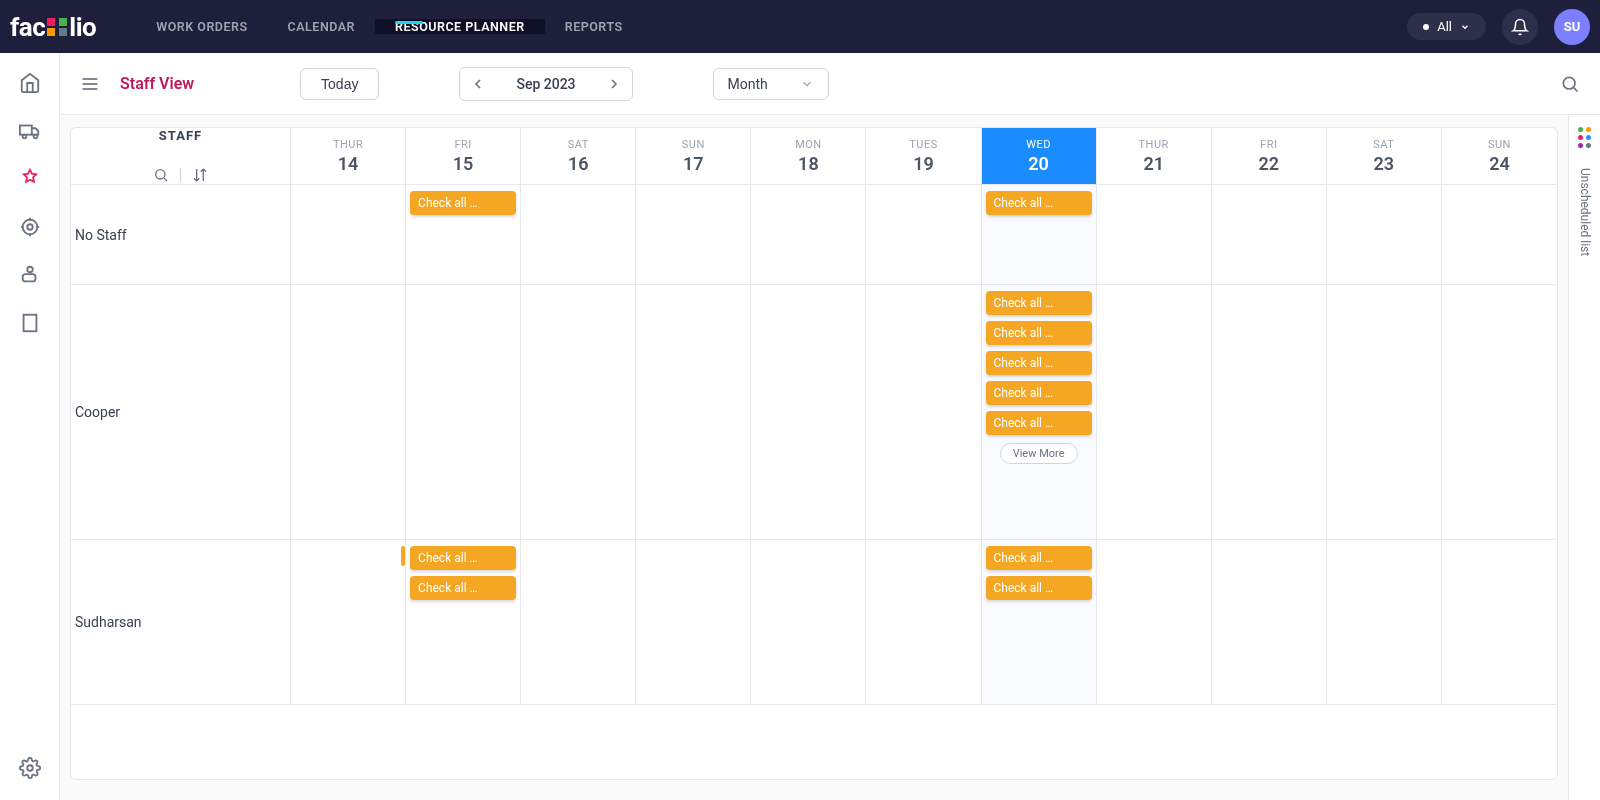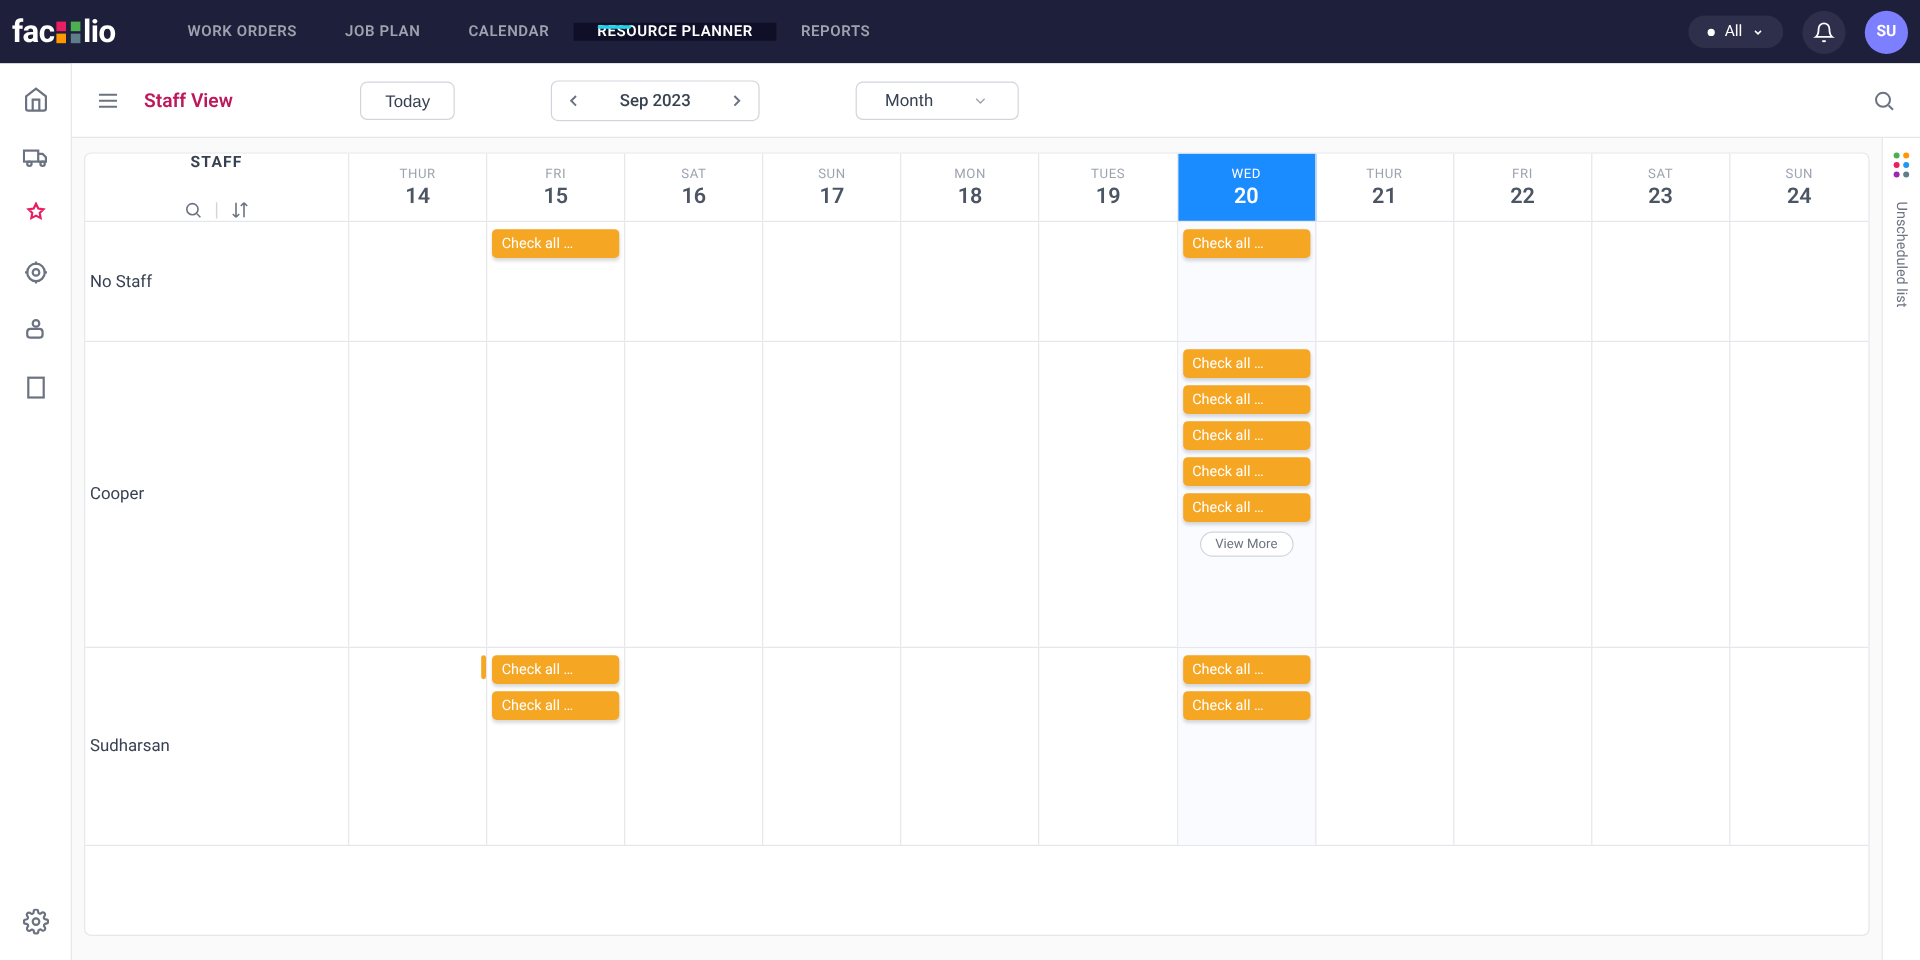--- a/index.html
+++ b/index.html
@@ -33,21 +33,21 @@
 .main { position: absolute; top: 53px; left: 60px; right: 0; bottom: 0; background: #fafafb; }
 
 
 .toolbar { height: 62px; background: #fff; border-bottom: 1px solid #e5e7eb; display: flex; align-items: center; padding: 0 20px; gap: 20px; }
 .menu-icon { color: #6b7280; cursor: pointer; }
 .view-title { font-size: 16px; font-weight: 600; color: #be185d; }
 .today-btn { border: 1px solid #d1d5db; background: #fff; border-radius: 6px; padding: 7px 20px; font-size: 14px; color: #374151; cursor: pointer; margin-left: 86px; }
 .date-nav { border: 1px solid #d1d5db; border-radius: 6px; display: flex; align-items: center; height: 34px; margin-left: 60px; }
 .date-nav-btn { width: 36px; height: 100%; display: flex; align-items: center; justify-content: center; cursor: pointer; color: #6b7280; }
 .date-label { padding: 0 20px; font-size: 14px; color: #374151; font-weight: 500; }
-.month-select { border: 1px solid #d1d5db; border-radius: 6px; padding: 7px 24px; font-size: 14px; color: #374151; display: flex; align-items: center; gap: 32px; cursor: pointer; margin-left: 60px; }
+.month-select { border: 1px solid #d1d5db; border-radius: 6px; padding: 7px 14px; font-size: 14px; color: #374151; display: flex; align-items: center; gap: 32px; cursor: pointer; margin-left: 60px; }
 .search-icon-right { margin-left: auto; color: #6b7280; cursor: pointer; }
 
 
 .grid-wrap { position: absolute; top: 62px; left: 0; right: 32px; bottom: 0; padding: 12px 10px 0 10px; }
 .grid { background: #fff; border: 1px solid #e5e7eb; border-radius: 6px; height: calc(100% - 20px); overflow: hidden; }
 .grid-header { display: grid; grid-template-columns: 220px repeat(11, 1fr); border-bottom: 1px solid #e5e7eb; }
 .grid-header-cell { padding: 10px 0; text-align: center; border-right: 1px solid #e5e7eb; min-height: 53px; display:flex; flex-direction:column; justify-content:center;}
 .grid-header-cell:last-child { border-right: none; }
 .staff-header { display: flex; align-items: center; padding: 0 16px; justify-content: space-between; }
 .staff-label { font-size: 13px; font-weight: 700; letter-spacing: 1px; color: #374151; }
@@ -91,21 +91,20 @@
         <span style="display:flex; gap:2px;">
             <span class="logo-dot o"></span>
             <span class="logo-dot" style="background:#607d8b"></span>
           </span>
       </span>
       <span>lio</span>
     </span>
   </div>
   <div class="nav-tabs" id="nav-tabs">
       <div class="nav-tab">WORK ORDERS</div>
-      <div class="nav-tab">JOB PLAN</div>
       <div class="nav-tab">CALENDAR</div>
       <div class="nav-tab active">RESOURCE PLANNER</div>
       <div class="nav-tab">REPORTS</div>
     </div>
   <div class="topnav-right">
     <div class="all-pill">
       <span class="dot"></span>
       <span>All</span>
       <svg width="10" height="10" viewBox="0 0 24 24" fill="none" stroke="currentColor" stroke-width="3">
           <polyline points="6 9 12 15 18 9"></polyline>

